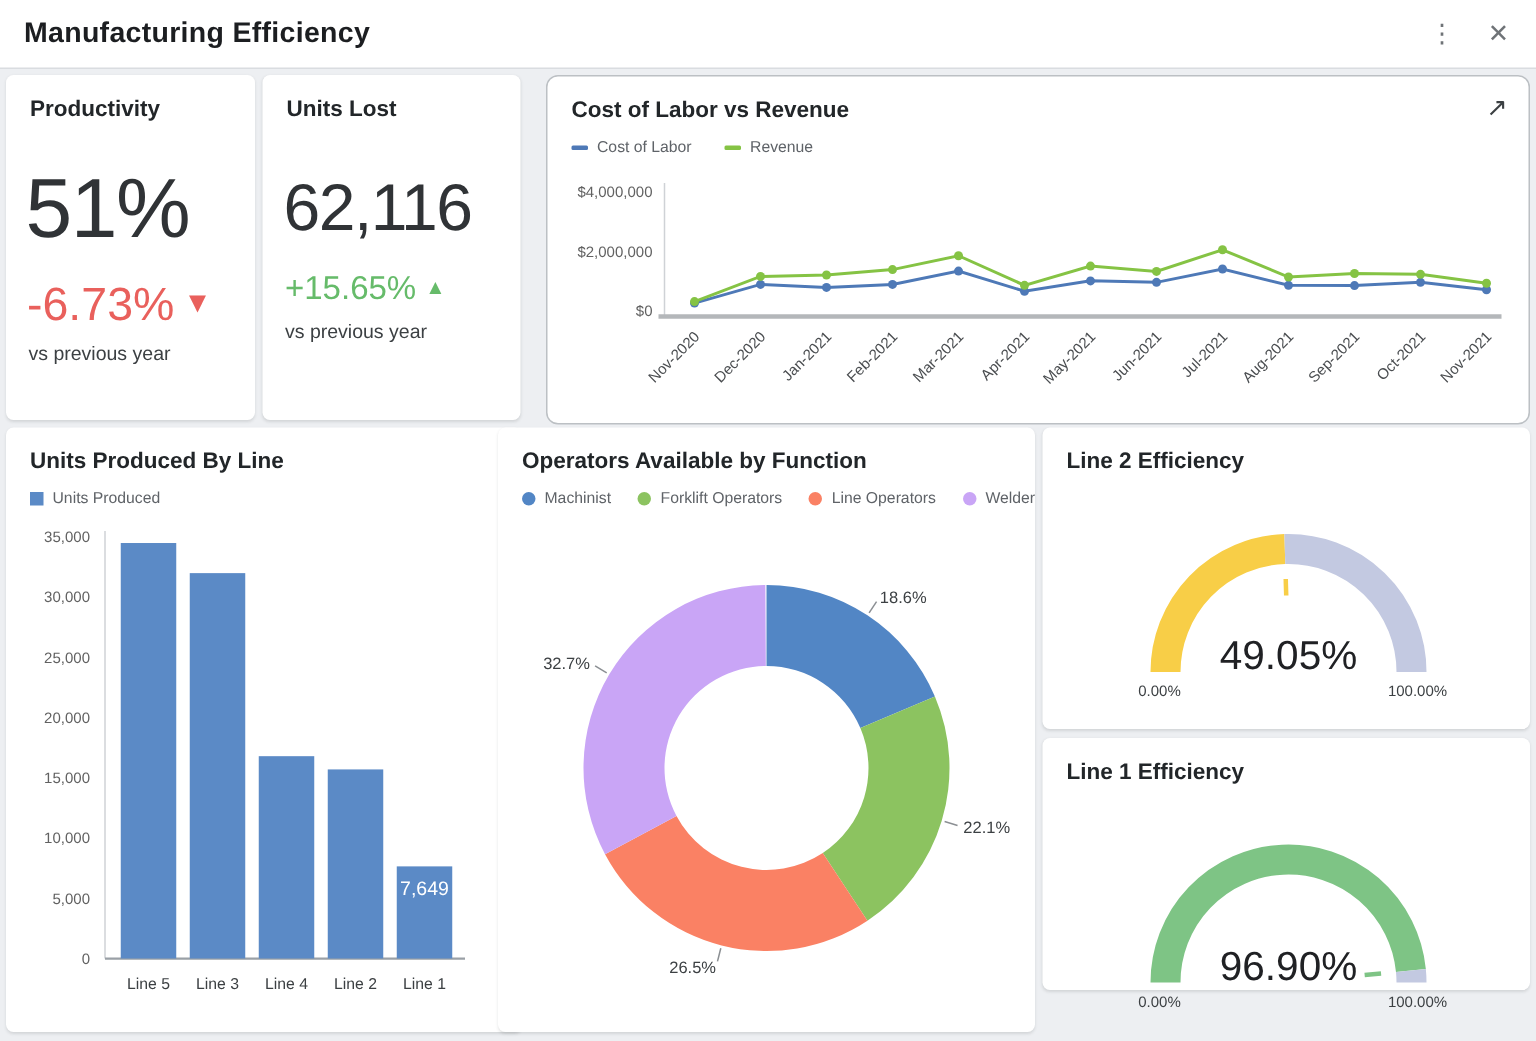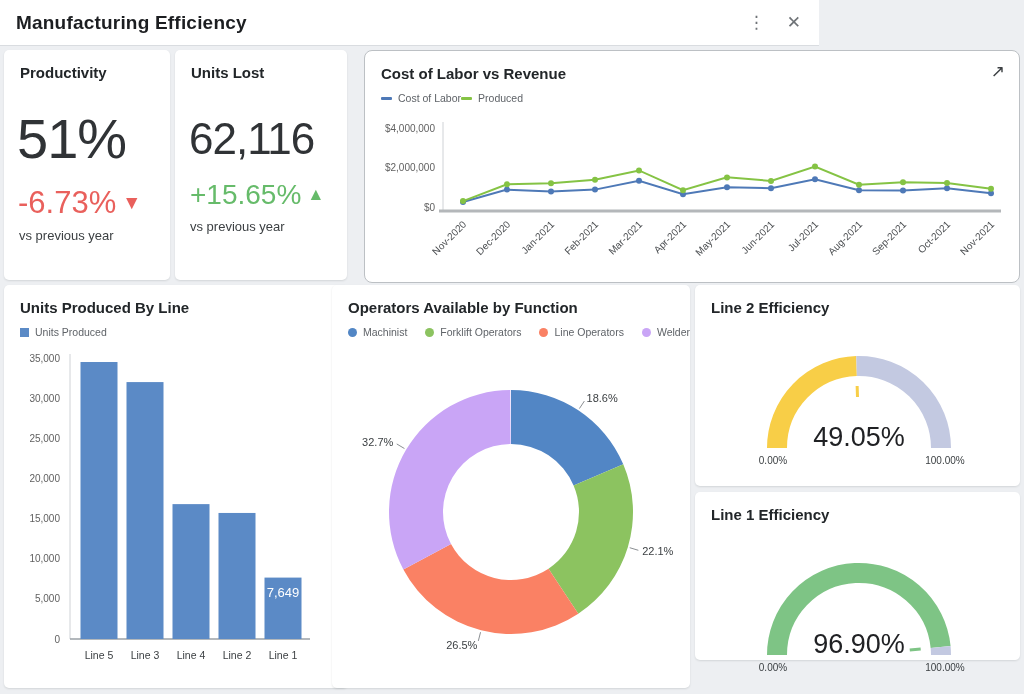--- a/index.html
+++ b/index.html
@@ -1,43 +1,43 @@
 <!DOCTYPE html>
 <html><head>
 <meta charset="utf-8">
 <style>
   html,body{margin:0;padding:0;}
   body{font-family:"Liberation Sans","DejaVu Sans",sans-serif;background:#e9ebee;}
   .screen{position:relative;width:1024px;height:694px;background:#edeff2;overflow:hidden;}
 
   
-  .hdr{position:absolute;left:0;top:0;width:819px;height:46px;background:#fff;border-bottom:1px solid #d9dce0;box-sizing:border-box;display:flex;align-items:center;z-index:5;}
+  .hdr{position:absolute;left:0;top:0;width:1024px;height:46px;background:#fff;border-bottom:1px solid #d9dce0;box-sizing:border-box;display:flex;align-items:center;z-index:5;}
   .hdr h1{font-size:19px;margin:0 0 0 16px;color:#1c1e21;font-weight:700;letter-spacing:.2px;}
   .hdr-icons{margin-left:auto;display:flex;align-items:center;gap:22px;margin-right:18px;color:#6f7377;}
   .icon-btn{cursor:pointer;font-size:17px;line-height:1;user-select:none;}
 
   
   .card{position:absolute;background:#fff;border-radius:5px;box-shadow:0 1px 2px rgba(60,64,67,.14);box-sizing:border-box;overflow:visible;}
   .card h2{font-size:15px;font-weight:700;color:#222629;margin:0;padding:14px 16px 0 16px;white-space:nowrap;}
   .bordered{border:1px solid #bcc0c4;border-radius:8px;box-shadow:none;}
 
   
   .kpi-value{color:#303336;font-weight:400;line-height:1;letter-spacing:-1px;}
   .v-prod{font-size:56px;margin:30px 0 0 13px;}
   .v-units{font-size:44px;margin:36px 0 0 14px;}
   .kpi-delta{display:flex;align-items:center;gap:6px;line-height:1;}
   .d-prod{font-size:31px;margin:20px 0 0 14px;}
-  .d-units{font-size:28px;margin:20px 0 0 15px;}
+  .d-units{font-size:22px;margin:20px 0 0 15px;}
   .tri{font-size:.62em;}
   .kpi-caption{font-size:13px;color:#3c4043;margin:10px 0 0 15px;}
 
   
   .title-row{display:flex;align-items:flex-start;}
   .expand{margin-left:auto;padding:12px 14px 0 0;color:#3c4043;font-size:17px;line-height:1;cursor:pointer;}
-  .legend{display:flex;align-items:center;padding:10px 0 0 16px;}
+  .legend{display:flex;align-items:center;gap:22px;padding:10px 0 0 16px;}
   .legend-item{display:flex;align-items:center;gap:6px;font-size:10.5px;color:#5f6368;cursor:pointer;}
   .dash{width:11px;height:3px;border-radius:1px;display:inline-block;}
   .sq{width:9px;height:9px;display:inline-block;}
   .dot{width:9px;height:9px;border-radius:50%;display:inline-block;}
   .donut-legend{gap:18px;}
   svg{overflow:visible;display:block;}
   .chart-wrap{padding:6px 14px 0 14px;}
   .gauge-wrap{padding:8px 14px 0 14px;}
 </style>
 </head>
@@ -78,21 +78,21 @@
       <h2>Cost of Labor vs Revenue</h2>
       <span class="expand">↗</span>
     </div>
     <div class="legend">
       <span class="legend-item">
         <span class="dash" style="background-color: rgb(78, 121, 183);"></span>
         <span>Cost of Labor</span>
       </span>
       <span class="legend-item">
         <span class="dash" style="background-color: rgb(133, 195, 68);"></span>
-        <span>Produced</span>
+        <span>Revenue</span>
       </span>
     </div>
     <div class="chart-wrap">
       <svg width="626" height="150" viewBox="0 0 626 150">
           <text x="56" y="100.5" text-anchor="end" font-size="10" fill="#616161">$0</text>
           <text x="56" y="61" text-anchor="end" font-size="10" fill="#616161">$2,000,000</text>
           <text x="56" y="21.5" text-anchor="end" font-size="10" fill="#616161">$4,000,000</text>
           <line x1="64" y1="12" x2="64" y2="101" stroke="#cfd2d6" stroke-width="1"></line>
           <line x1="60" y1="101" x2="622" y2="101" stroke="#b4b7ba" stroke-width="3"></line>
           <text x="88" y="115" text-anchor="end" font-size="10" fill="#4a4d50" transform="rotate(-45 88 115)">Nov-2020</text>

